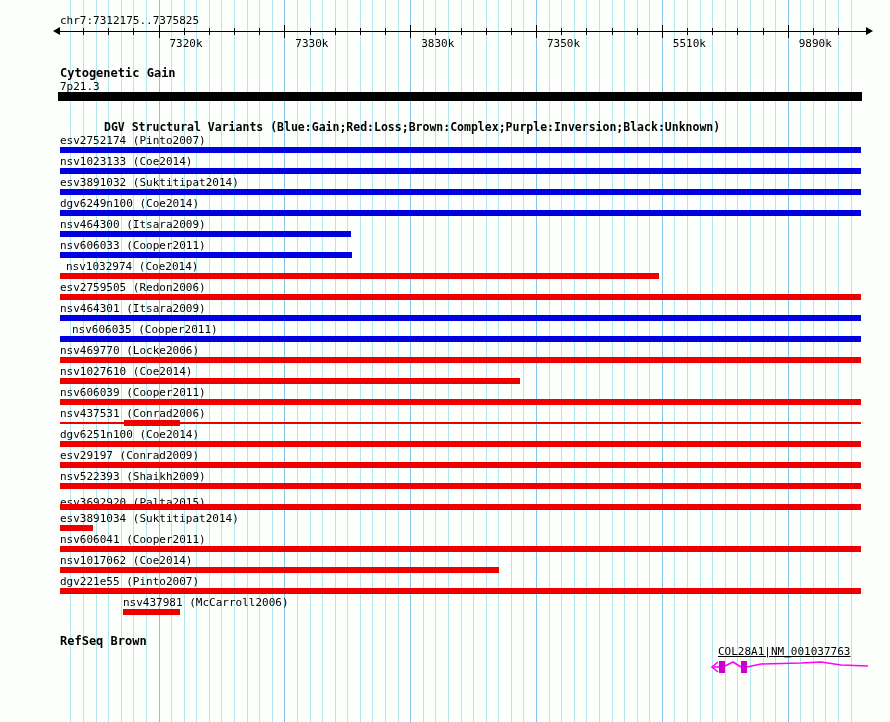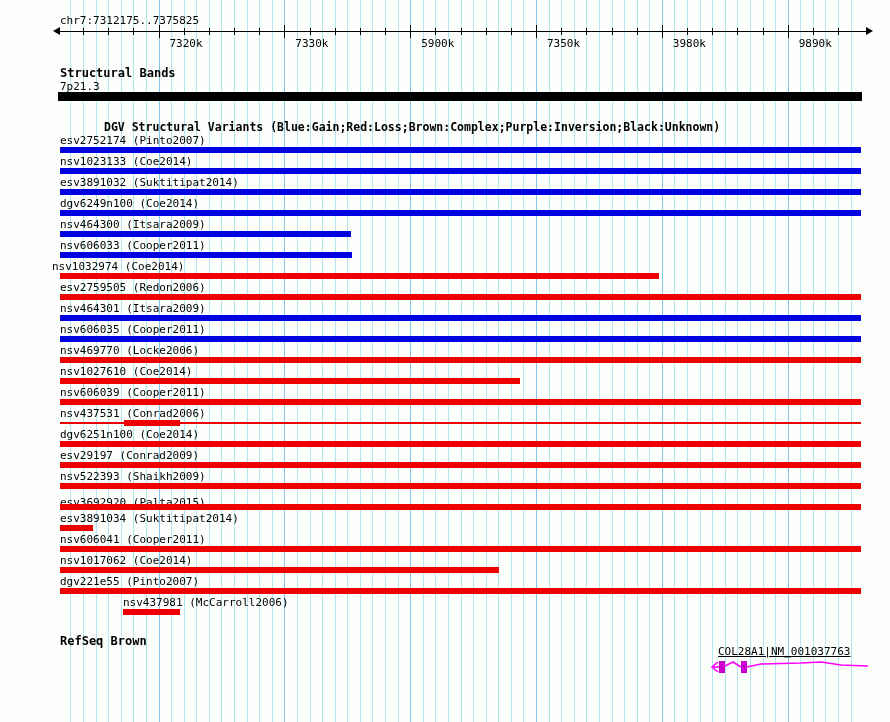--- a/index.html
+++ b/index.html
@@ -124,29 +124,29 @@
         <div class="tick" style="left: 661.9px; top: 25px; height: 13px;"></div>
         <div class="tick" style="left: 687px; top: 28px; height: 7px;"></div>
         <div class="tick" style="left: 712.2px; top: 28px; height: 7px;"></div>
         <div class="tick" style="left: 737.4px; top: 28px; height: 7px;"></div>
         <div class="tick" style="left: 762.5px; top: 28px; height: 7px;"></div>
         <div class="tick" style="left: 787.7px; top: 25px; height: 13px;"></div>
         <div class="tick" style="left: 812.9px; top: 28px; height: 7px;"></div>
         <div class="tick" style="left: 838px; top: 28px; height: 7px;"></div>
         <div class="tick-lbl" style="left: 141.473px; top: 38px;">7320k</div>
         <div class="tick-lbl" style="left: 267.318px; top: 38px;">7330k</div>
-        <div class="tick-lbl" style="left: 393.162px; top: 38px;">5900k</div>
+        <div class="tick-lbl" style="left: 393.162px; top: 38px;">3830k</div>
         <div class="tick-lbl" style="left: 519.007px; top: 38px;">7350k</div>
-        <div class="tick-lbl" style="left: 644.851px; top: 38px;">3980k</div>
+        <div class="tick-lbl" style="left: 644.851px; top: 38px;">5510k</div>
         <div class="tick-lbl" style="left: 770.696px; top: 38px;">9890k</div>
       </div>
   </div>
 
   <div>
-    <span class="hdr" style="left:60px;top:67px;">Structural Bands</span>
+    <span class="hdr" style="left:60px;top:67px;">Cytogenetic Gain</span>
     <span class="lbl" style="left:60px;top:80px;">7p21.3</span>
     <div class="cytoband" style="left:58px;top:92px;width:804px;"></div>
   </div>
 
   <div>
     <span class="hdr" style="left:60px;top:121px;font-size:11.5px;margin-left:44px;">DGV Structural Variants (Blue:Gain;Red:Loss;Brown:Complex;Purple:Inversion;Black:Unknown)</span>
     <div id="variantlayer">
         <div class="">
           <span class="lbl" style="left: 60px; top: 134px;">esv2752174 (Pinto2007)</span>
           <div class="bar" style="left: 60px; width: 801px; top: 147px; background: rgb(0, 0, 224);"></div>
@@ -165,33 +165,33 @@
         </div>
         <div class="">
           <span class="lbl" style="left: 60px; top: 218px;">nsv464300 (Itsara2009)</span>
           <div class="bar" style="left: 60px; width: 290.8px; top: 231px; background: rgb(0, 0, 224);"></div>
         </div>
         <div class="">
           <span class="lbl" style="left: 60px; top: 239px;">nsv606033 (Cooper2011)</span>
           <div class="bar" style="left: 60px; width: 292.4px; top: 252px; background: rgb(0, 0, 224);"></div>
         </div>
         <div class="">
-          <span class="lbl" style="left: 52px; top: 260px; text-align: center;">nsv1032974 (Coe2014)</span>
+          <span class="lbl" style="left: 66px; top: 260px; text-align: center;">nsv1032974 (Coe2014)</span>
           <div class="bar" style="left: 60px; width: 599.1px; top: 273px; background: rgb(238, 0, 0);"></div>
         </div>
         <div class="">
           <span class="lbl" style="left: 60px; top: 281px;">esv2759505 (Redon2006)</span>
           <div class="bar" style="left: 60px; width: 801px; top: 294px; background: rgb(238, 0, 0);"></div>
         </div>
         <div class="">
           <span class="lbl" style="left: 60px; top: 302px;">nsv464301 (Itsara2009)</span>
           <div class="bar" style="left: 60px; width: 801px; top: 315px; background: rgb(0, 0, 224);"></div>
         </div>
         <div class="">
-          <span class="lbl" style="left: 60px; top: 323px;">nsv606035 (Cooper2011)</span>
+          <span class="lbl" style="left: 72px; top: 323px;">nsv606035 (Cooper2011)</span>
           <div class="bar" style="left: 60px; width: 801px; top: 336px; background: rgb(0, 0, 224);"></div>
         </div>
         <div class="">
           <span class="lbl" style="left: 60px; top: 344px;">nsv469770 (Locke2006)</span>
           <div class="bar" style="left: 60px; width: 801px; top: 357px; background: rgb(238, 0, 0);"></div>
         </div>
         <div class="">
           <span class="lbl" style="left: 60px; top: 365px;">nsv1027610 (Coe2014)</span>
           <div class="bar" style="left: 60px; width: 459.8px; top: 378px; background: rgb(238, 0, 0);"></div>
         </div>

